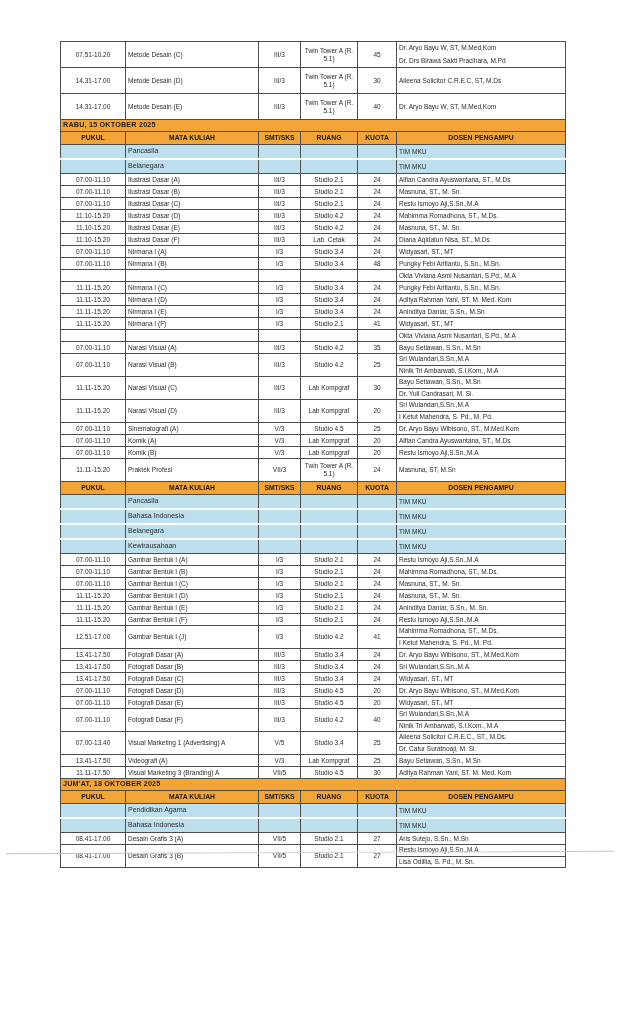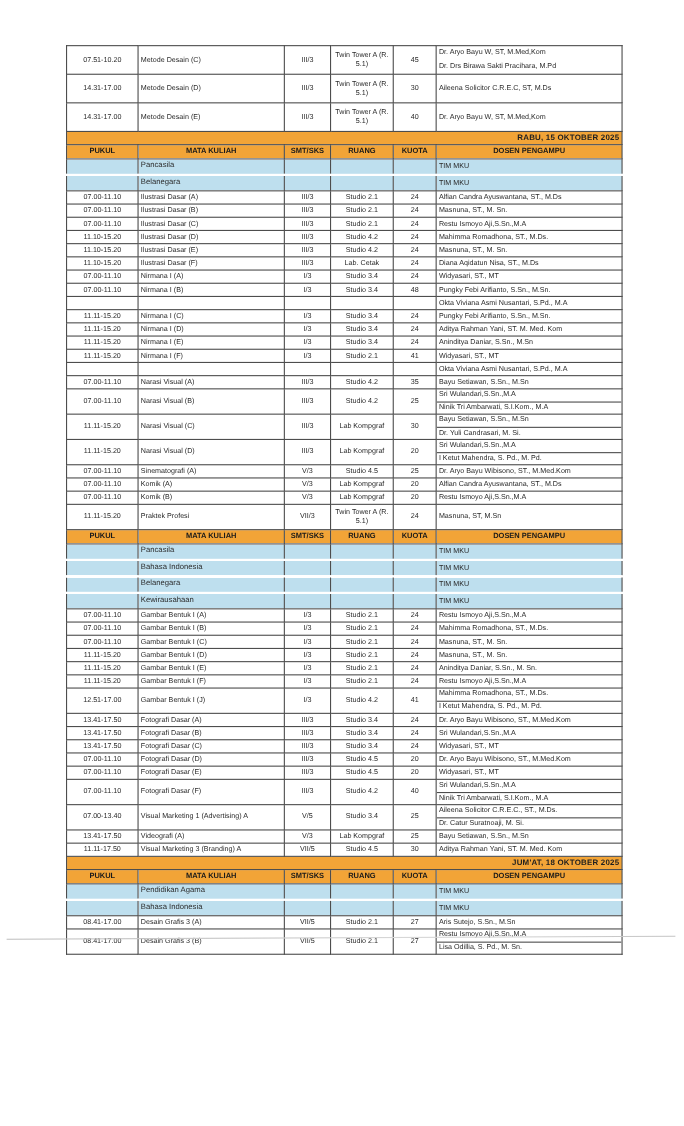--- a/index.html
+++ b/index.html
@@ -15,21 +15,21 @@
   }
   .doc{position:absolute;left:60px;top:41px;}
   table{border-collapse:collapse;table-layout:fixed;width:505px;}
   td{
     border:1px solid var(--border);
     font-size:6.5px;line-height:1.18;color:var(--text);
     padding:0 2px;vertical-align:middle;overflow:hidden;
     word-wrap:break-word;
   }
   tr.day td{
-    background:var(--orange);font-weight:bold;text-align:right;
+    background:var(--orange);font-weight:bold;text-align:left;
     font-size:7.2px;height:11px;color:#1f1f1f;letter-spacing:.2px;
   }
   tr.colhdr td{
     background:var(--orange);font-weight:bold;text-align:center;
     font-size:6.8px;height:12px;color:#1a1a1a;
   }
   tr.mku td{
     background:var(--blue);height:13px;
     border-top:1px solid var(--border);border-bottom:1px solid var(--border);
   }

